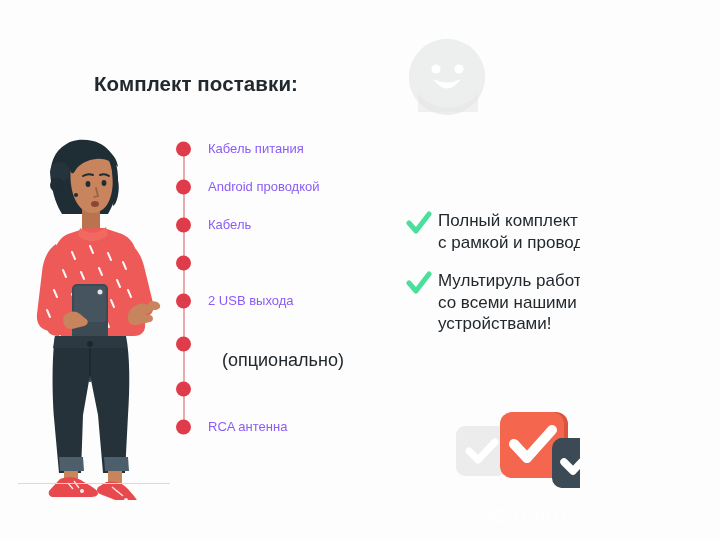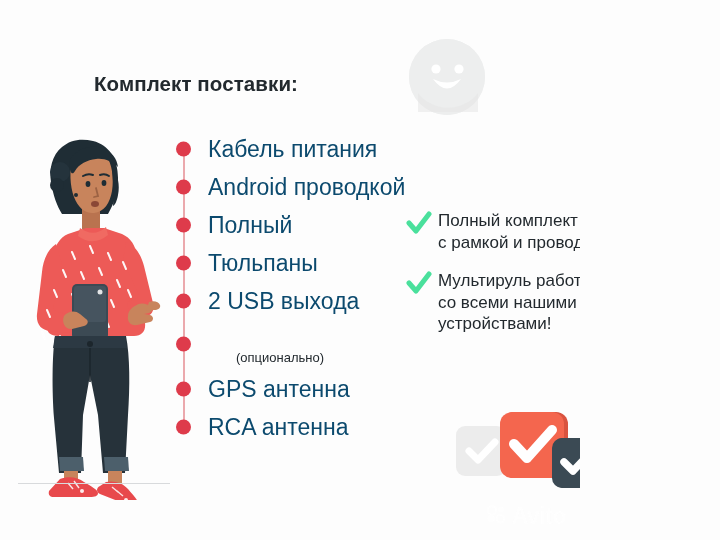--- a/index.html
+++ b/index.html
@@ -100,34 +100,33 @@
     position: absolute;
     left: 0px;
     top: 50%;
     transform: translateY(-50%);
     width: 15px;
     height: 15px;
     border-radius: 50%;
     background: #de3b4b;
   }
   .spec-label {
-    font-size: 23px;
-    color: #0c4a6e;
+    font-size: 13px;
+    color: #8b5cf6;
     font-weight: 400;
     white-space: nowrap;
     line-height: 1.15;
   }
   .spec-sub {
     position: absolute;
     left: 46px;
     top: 30px;
-    font-size: 13px;
+    font-size: 18px;
     color: #22292e;
     white-space: nowrap;
-    margin-left: 14px;
   }
   .spec-item.with-sub {
     min-height: 48px;
     align-items: flex-start;
     padding-top: 2px;
   }
   .spec-item.with-sub .spec-dot {
     top: 24px;
   }
 
@@ -338,41 +337,39 @@
       <span class="spec-label">Кабель питания</span>
     </div>
 
     <div class="spec-item">
       <span class="spec-dot"></span>
       <span class="spec-label">Android проводкой</span>
     </div>
 
     <div class="spec-item">
       <span class="spec-dot"></span>
-      <span class="spec-label">Полный</span>
-    </div>
-
-    <div class="spec-item">
-      <span class="spec-dot"></span>
-      <span class="spec-label">Тюльпаны</span>
+      <span class="spec-label">Кабель</span>
+    </div>
+
+    <div class="spec-item">
+      <span class="spec-dot"></span>
     </div>
 
     <div class="spec-item">
       <span class="spec-dot"></span>
       <span class="spec-label">2 USB выхода</span>
     </div>
 
     <div class="spec-item with-sub">
       <span class="spec-dot"></span>
       <span class="spec-sub">(опционально)</span>
     </div>
 
     <div class="spec-item">
       <span class="spec-dot"></span>
-      <span class="spec-label">GPS антенна</span>
     </div>
 
     <div class="spec-item">
       <span class="spec-dot"></span>
       <span class="spec-label">RCA антенна</span>
     </div>
   </div>
 
   <div class="benefits">
 

